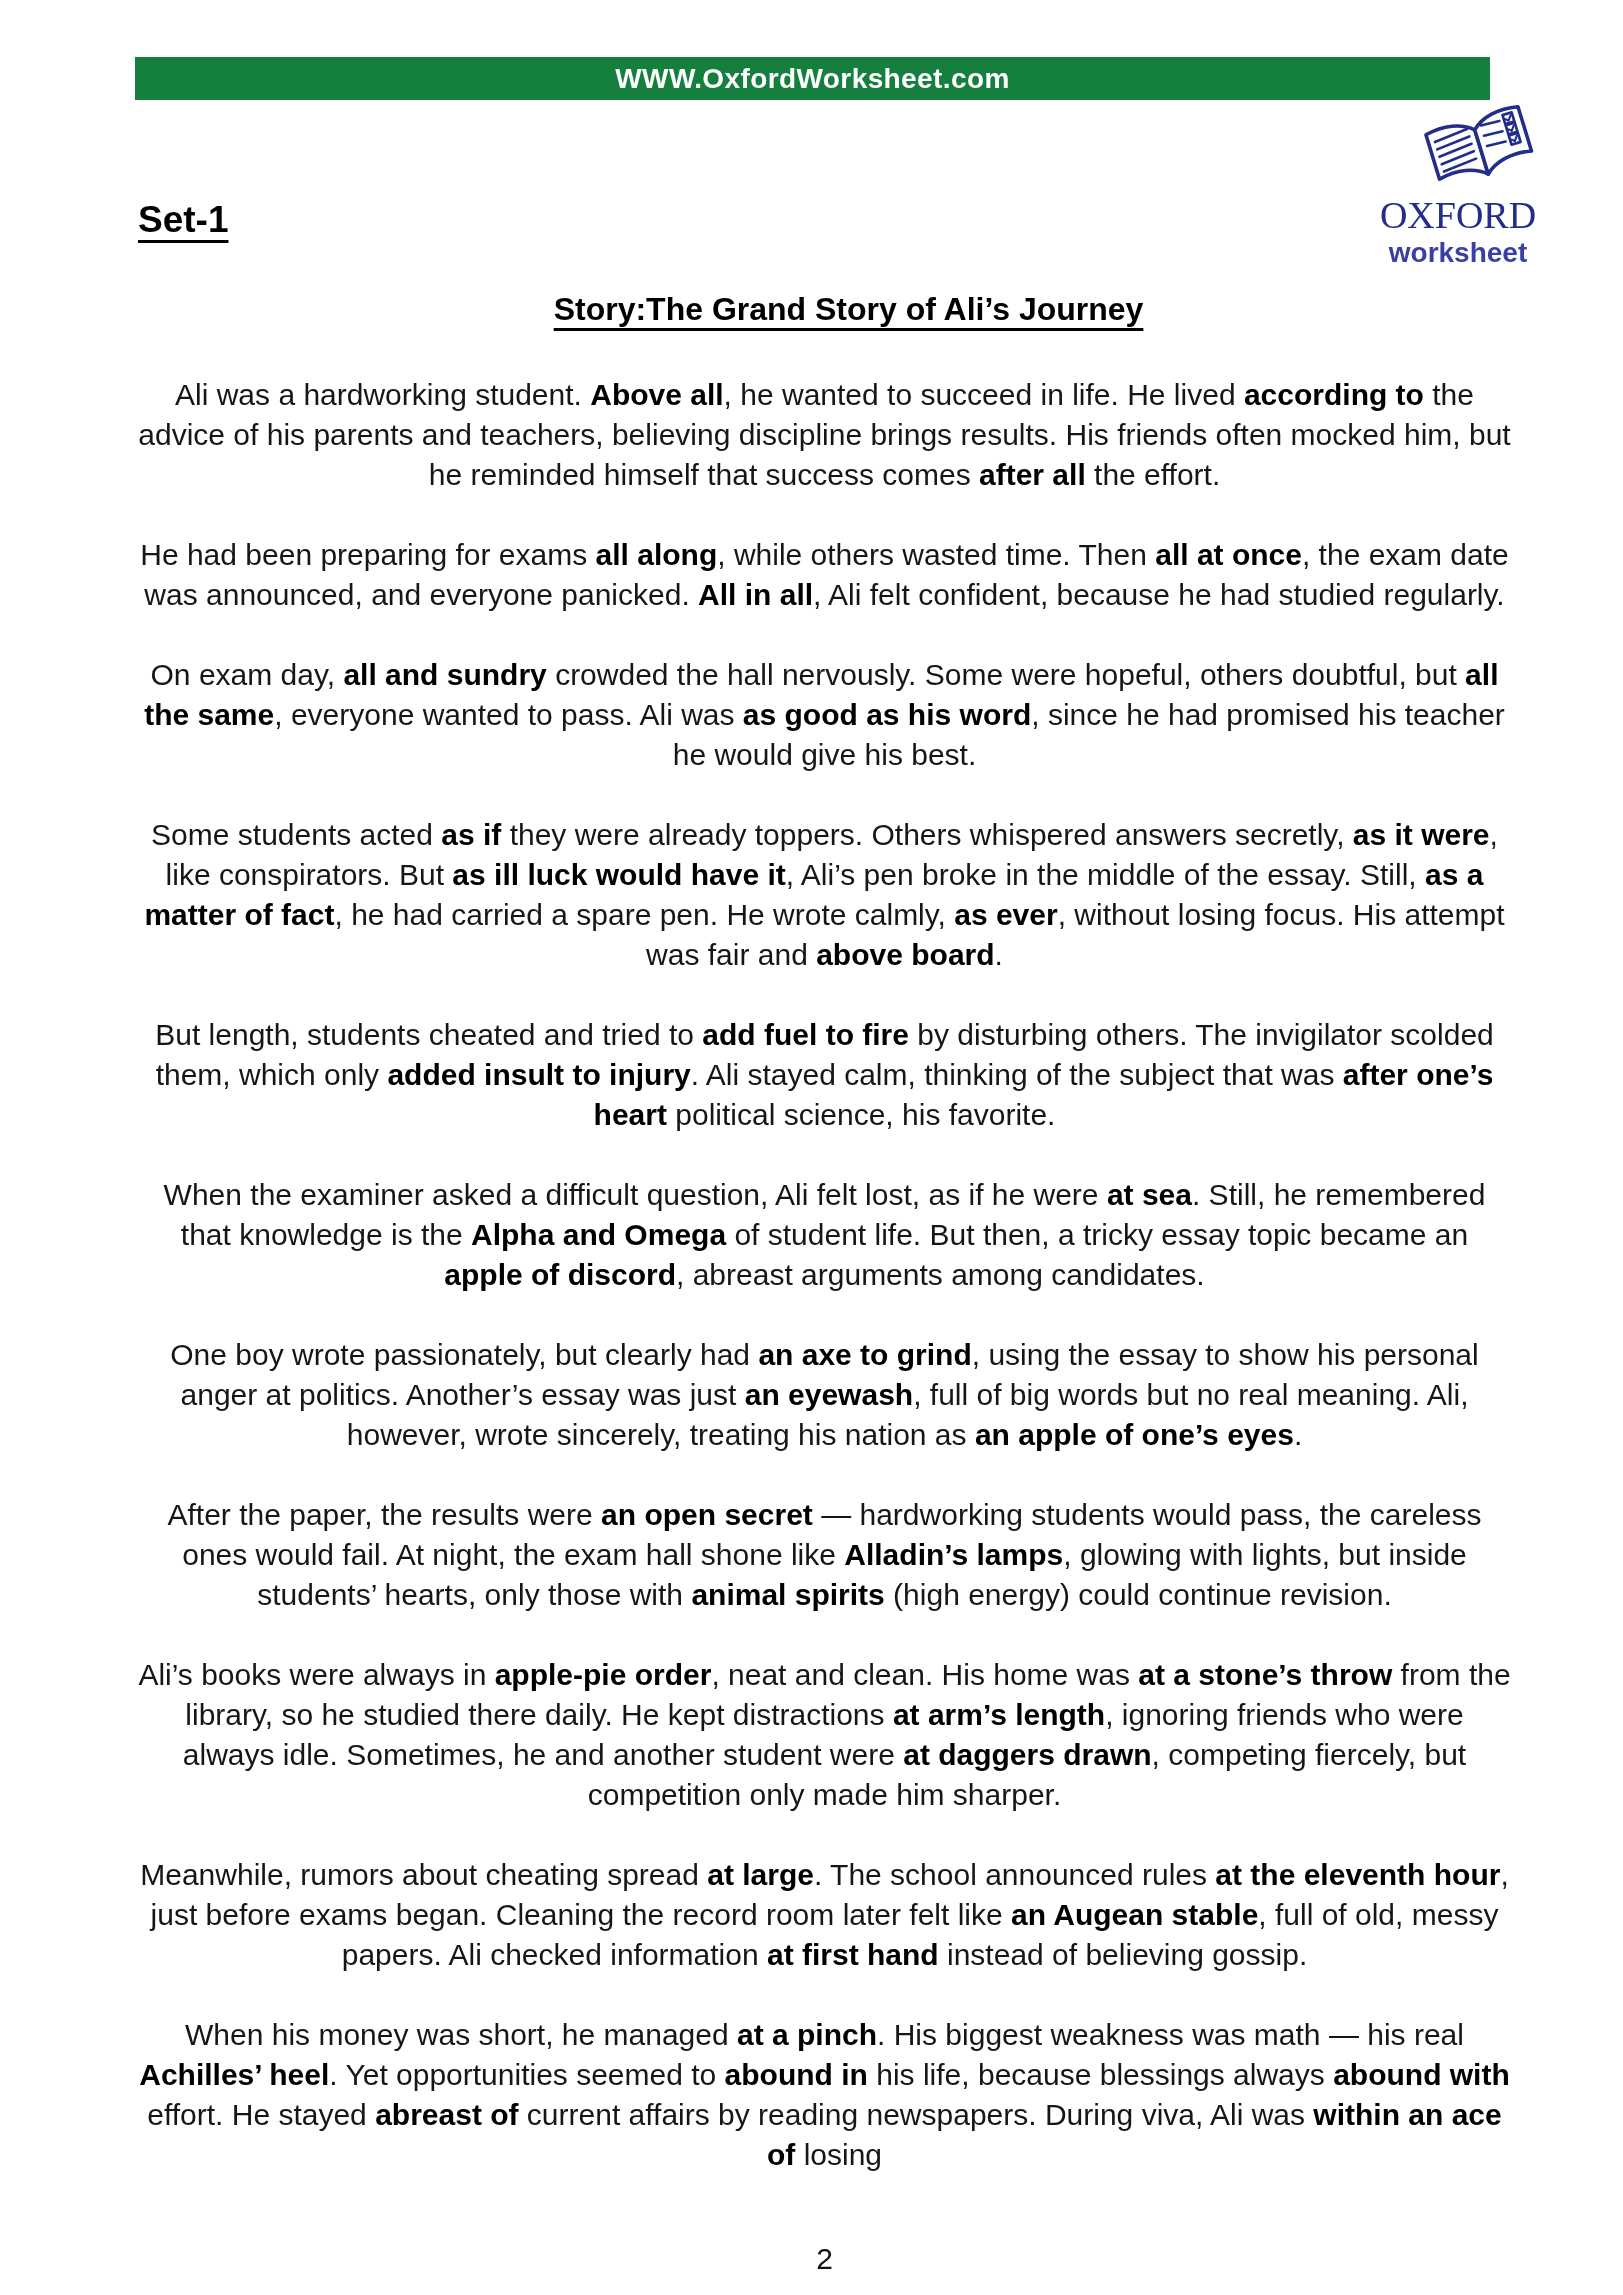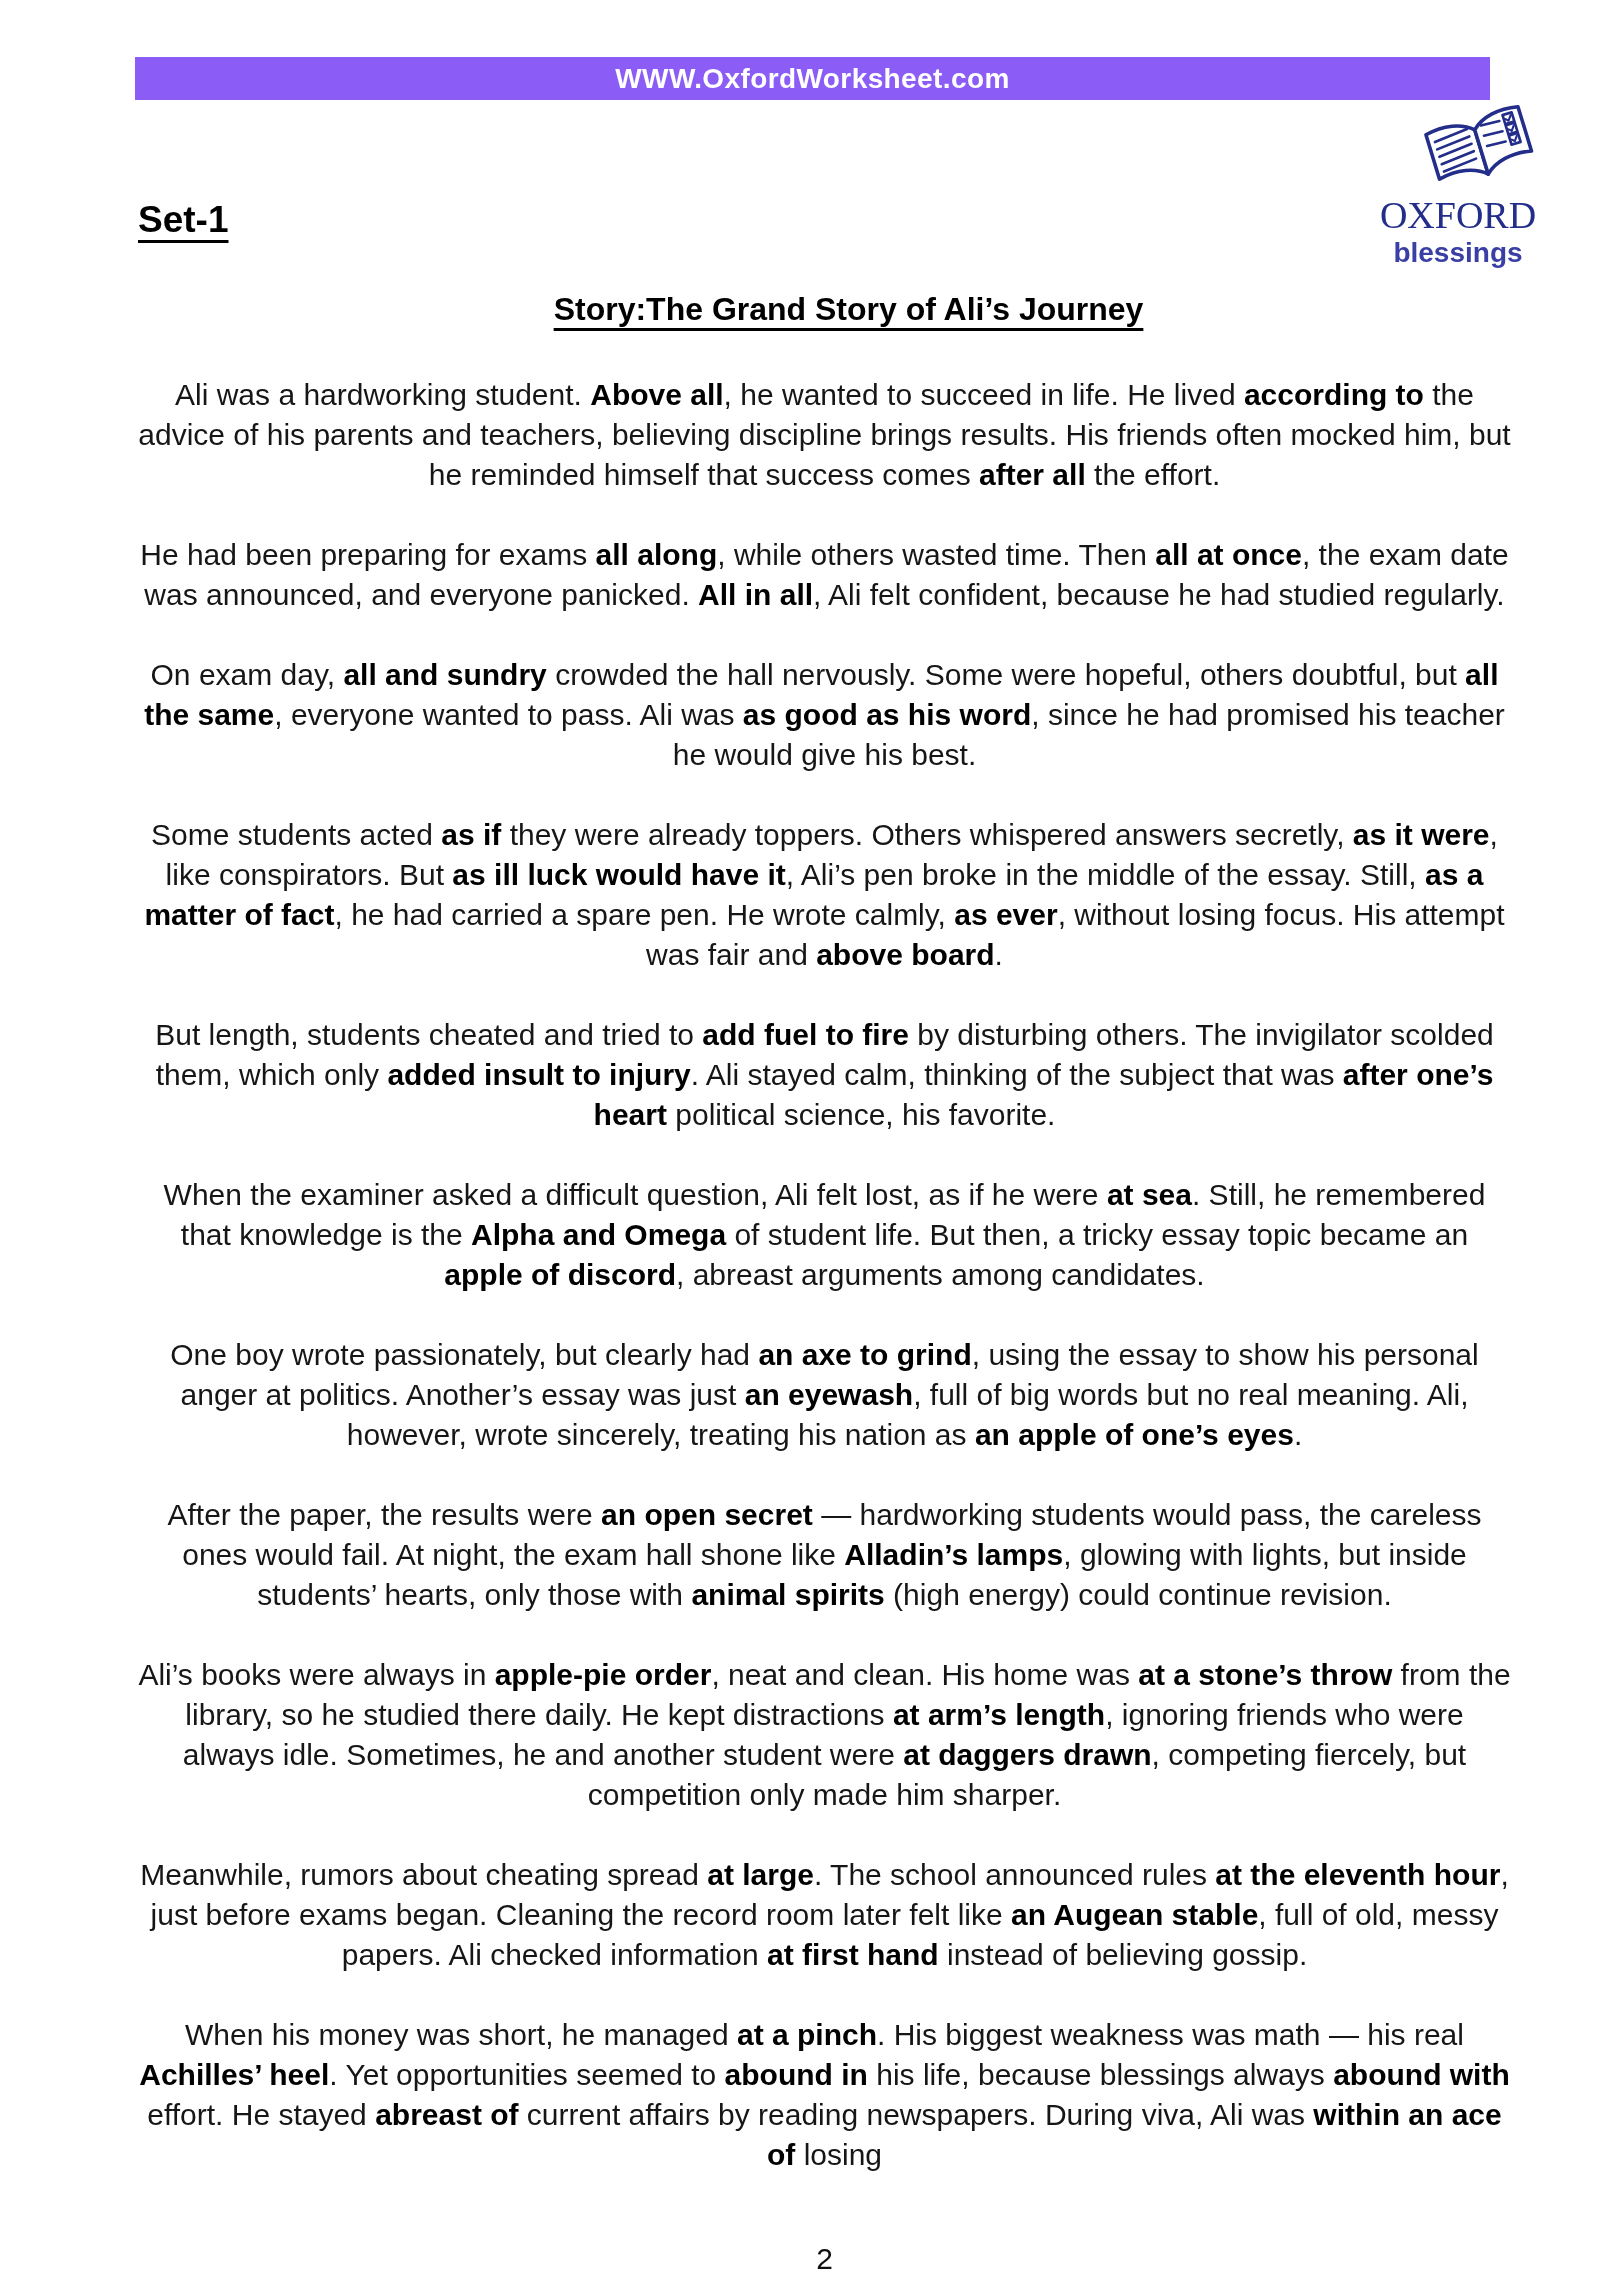--- a/index.html
+++ b/index.html
@@ -7,21 +7,21 @@
     position:relative;
     width:1623px; height:2295px;
     background:#ffffff;
     font-family:"Liberation Sans", sans-serif;
     overflow:hidden;
     margin:0 auto;
   }
   .topbar {
     position:absolute; left:135px; top:57px;
     width:1355px; height:43px;
-    background:#8b5cf6;
+    background:#15803d;
     display:flex; align-items:center; justify-content:center;
   }
   .topbar .site {
     color:#ffffff; font-weight:700; font-size:28px; letter-spacing:0.4px;
   }
   .logo {
     position:absolute; left:1358px; top:98px; width:200px;
     text-align:center;
   }
   .logo svg { display:block; margin:0 0 0 60px; }
@@ -92,21 +92,21 @@
           <rect x="156" y="42" width="16" height="16" fill="none"></rect>
           <rect x="156" y="60" width="16" height="16" fill="none"></rect>
           <rect x="156" y="78" width="16" height="16" fill="none"></rect>
           <path d="M159 50 l4 4 l6 -8" fill="none" stroke-width="3.5"></path>
           <path d="M159 68 l4 4 l6 -8" fill="none" stroke-width="3.5"></path>
           <path d="M159 86 l4 4 l6 -8" fill="none" stroke-width="3.5"></path>
         </g>
       </g>
     </svg>
     <div class="brand">OXFORD</div>
-    <div class="brand-sub">blessings</div>
+    <div class="brand-sub">worksheet</div>
   </div>
 
   <main class="content">
     <h1 class="set-heading">Set-1</h1>
     <h2 class="story-heading">Story:The Grand Story of Ali’s Journey</h2>
     <div class="story-body" id="story-container">
         <p class="story-paragraph"><span>Ali was a hardworking student. </span><strong>Above all</strong><span>, he wanted to succeed in life. He lived </span><strong>according to</strong><span> the advice of his parents and teachers, believing discipline brings results. His friends often mocked him, but he reminded himself that success comes </span><strong>after all</strong><span> the effort.</span></p>
         <p class="story-paragraph"><span>He had been preparing for exams </span><strong>all along</strong><span>, while others wasted time. Then </span><strong>all at once</strong><span>, the exam date was announced, and everyone panicked. </span><strong>All in all</strong><span>, Ali felt confident, because he had studied regularly.</span></p>
         <p class="story-paragraph"><span>On exam day, </span><strong>all and sundry</strong><span> crowded the hall nervously. Some were hopeful, others doubtful, but </span><strong>all the same</strong><span>, everyone wanted to pass. Ali was </span><strong>as good as his word</strong><span>, since he had promised his teacher he would give his best.</span></p>
         <p class="story-paragraph"><span>Some students acted </span><strong>as if</strong><span> they were already toppers. Others whispered answers secretly, </span><strong>as it were</strong><span>, like conspirators. But </span><strong>as ill luck would have it</strong><span>, Ali’s pen broke in the middle of the essay. Still, </span><strong>as a matter of fact</strong><span>, he had carried a spare pen. He wrote calmly, </span><strong>as ever</strong><span>, without losing focus. His attempt was fair and </span><strong>above board</strong><span>.</span></p>

